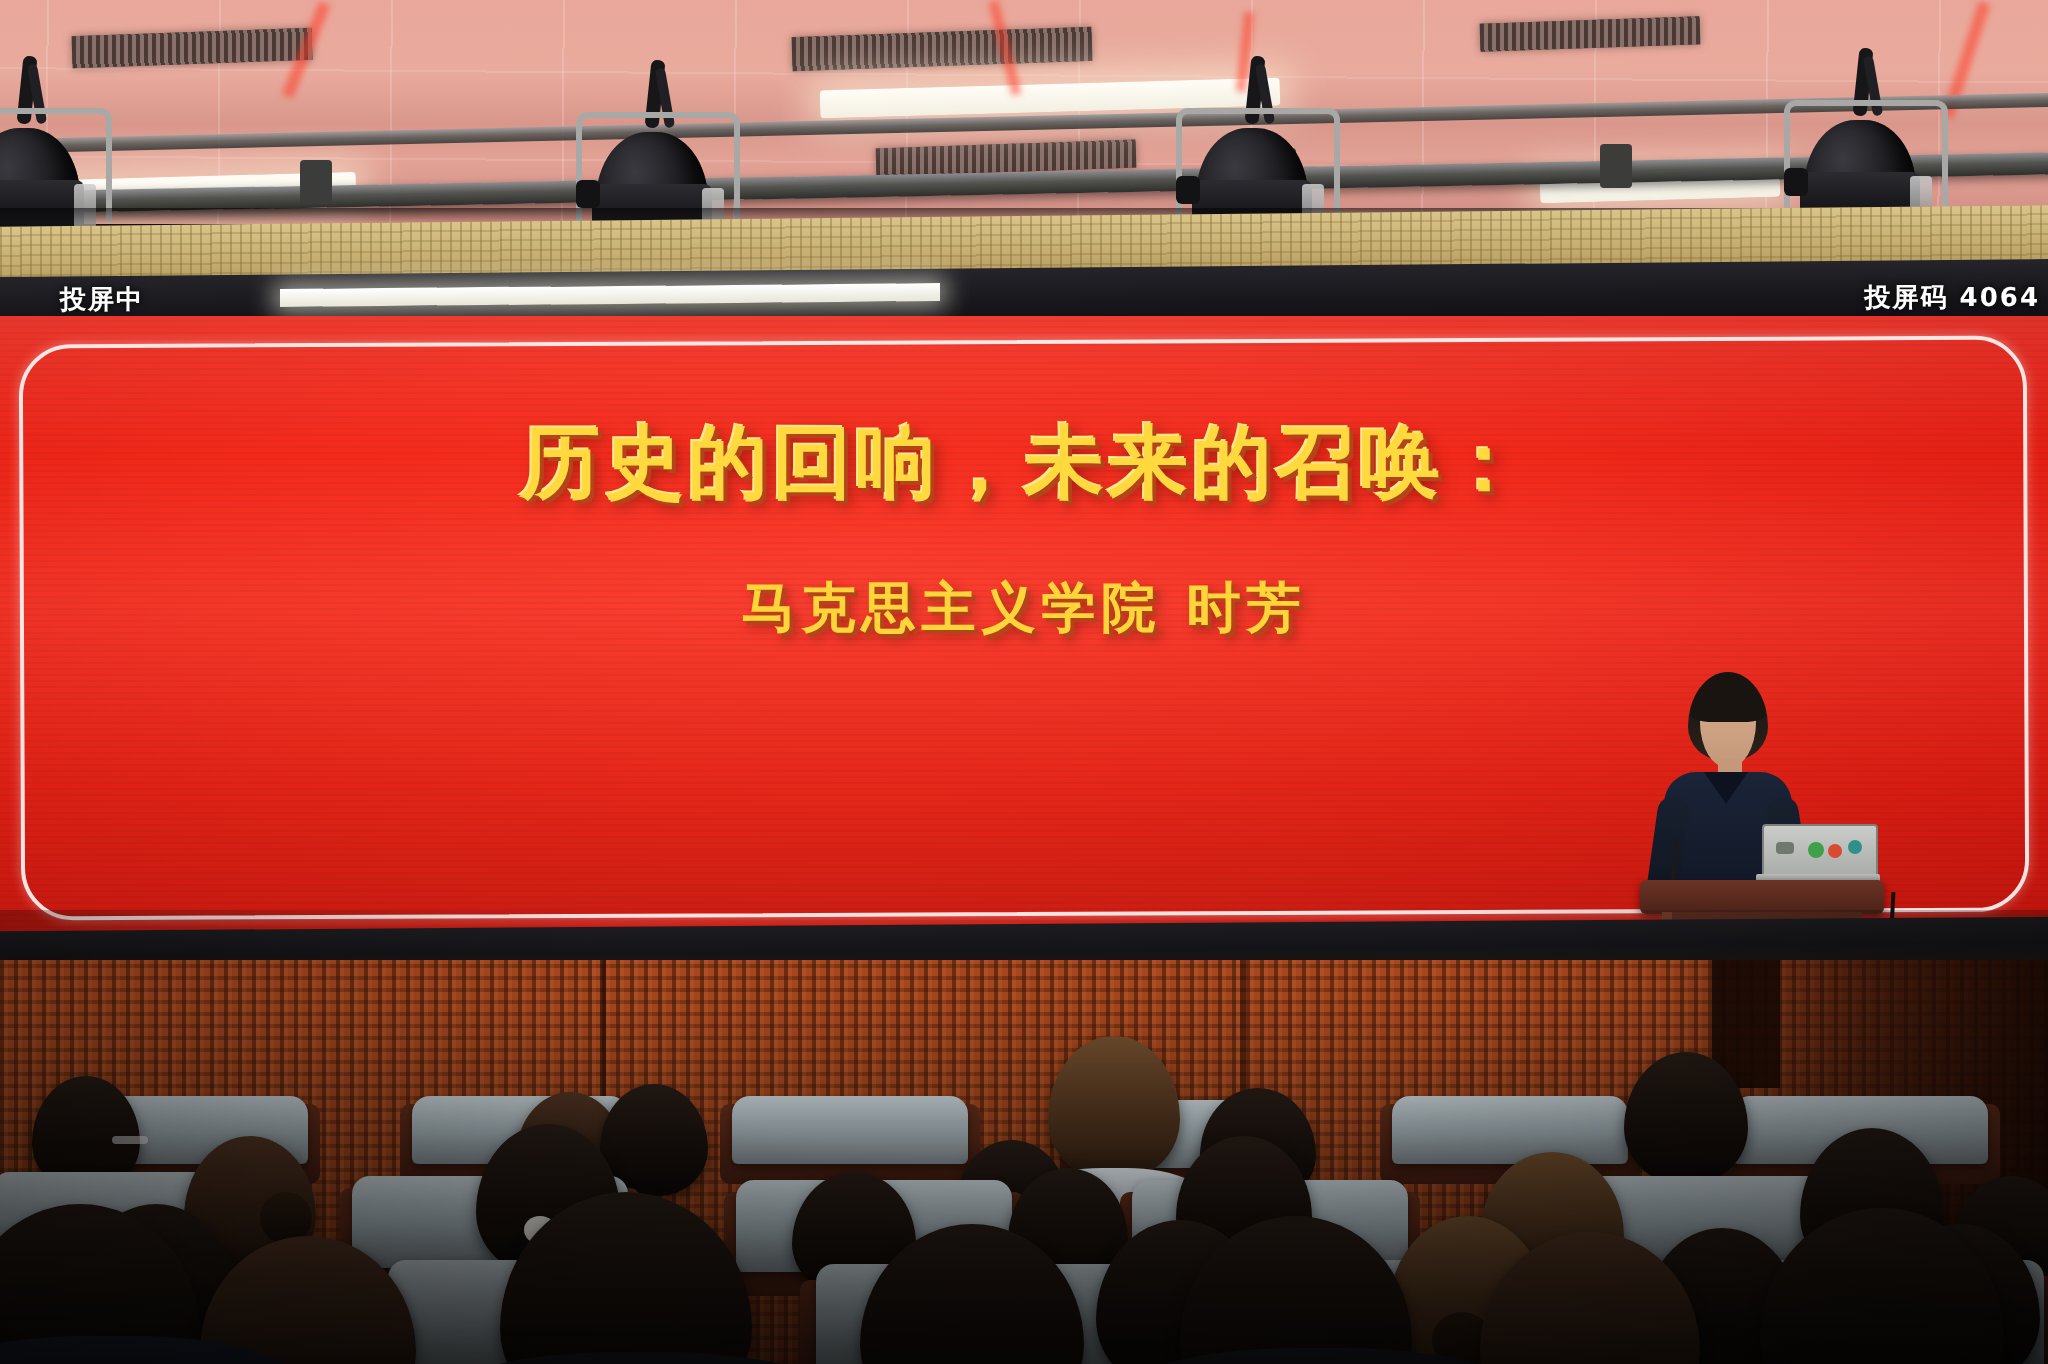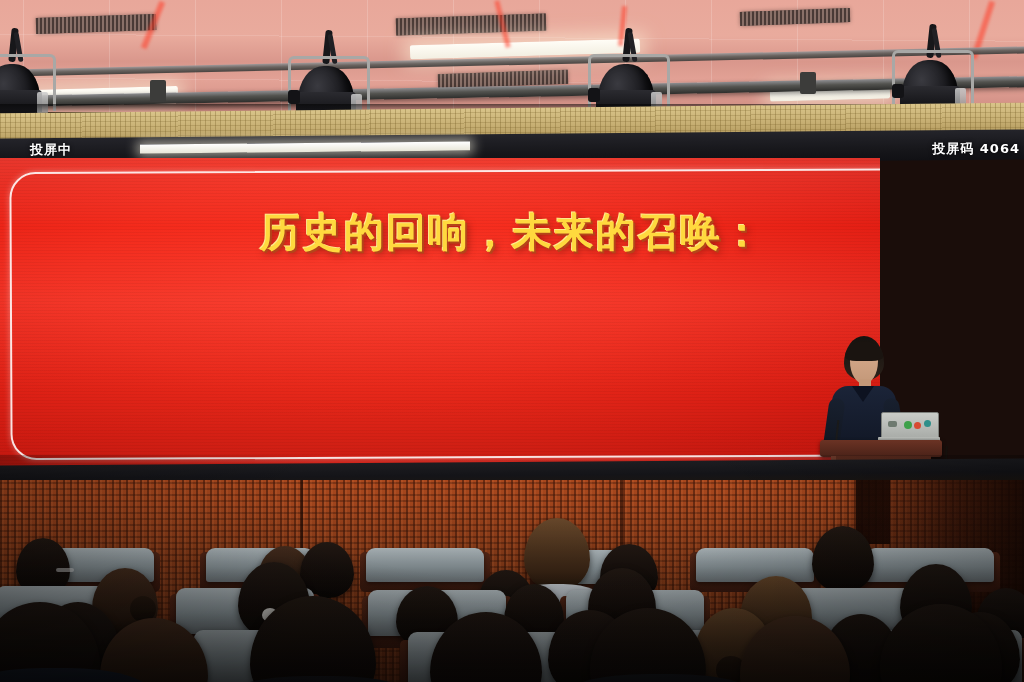--- a/index.html
+++ b/index.html
@@ -117,21 +117,21 @@
     transform:skewY(-0.5deg);
   }
   .cast-label{
     position:absolute;color:#ffffff;font-size:13px;font-weight:bold;
     letter-spacing:1px;text-shadow:0 0 4px rgba(0,0,0,.9);
     font-family:"DejaVu Sans","Liberation Sans",sans-serif;
   }
 
   
   .screen-wrap{
-    position:absolute;left:0;top:158px;width:880px;height:312px;
+    position:absolute;left:0;top:158px;width:1024px;height:312px;
     background:
       radial-gradient(ellipse at 42% 40%, #fb3424 0%, #f32a1b 40%, #e41f14 72%, #d3160e 100%);
     overflow:hidden;
   }
   .screen-sheen{
     position:absolute;left:0;top:0;width:1024px;height:312px;
     background:
       linear-gradient(180deg, rgba(255,255,255,.10) 0%, rgba(255,255,255,0) 22%,
                               rgba(255,255,255,.06) 46%, rgba(0,0,0,.05) 75%, rgba(0,0,0,.12) 100%);
     pointer-events:none;
@@ -398,20 +398,21 @@
   <div class="cast-label" style="right:4px;top:140px;">投屏码 4064</div>
 
   <div class="screen-wrap">
     <div class="screen-sheen"></div>
     <div class="screen-scan"></div>
     <div class="screen-border"></div>
     <div class="slide-text">
       <div class="slide-title">
         <div class="l1">历史的回响，未来的召唤：</div>
       </div>
+      <div class="slide-sub">马克思主义学院  时芳</div>
     </div>
   </div>
 
   <div class="speaker">
     <div class="sp-hair"></div>
     <div class="sp-face"></div>
     <div class="sp-hair-front"></div>
     <div class="sp-neck"></div>
     <div class="sp-body"></div>
     <div class="sp-collar"></div>

